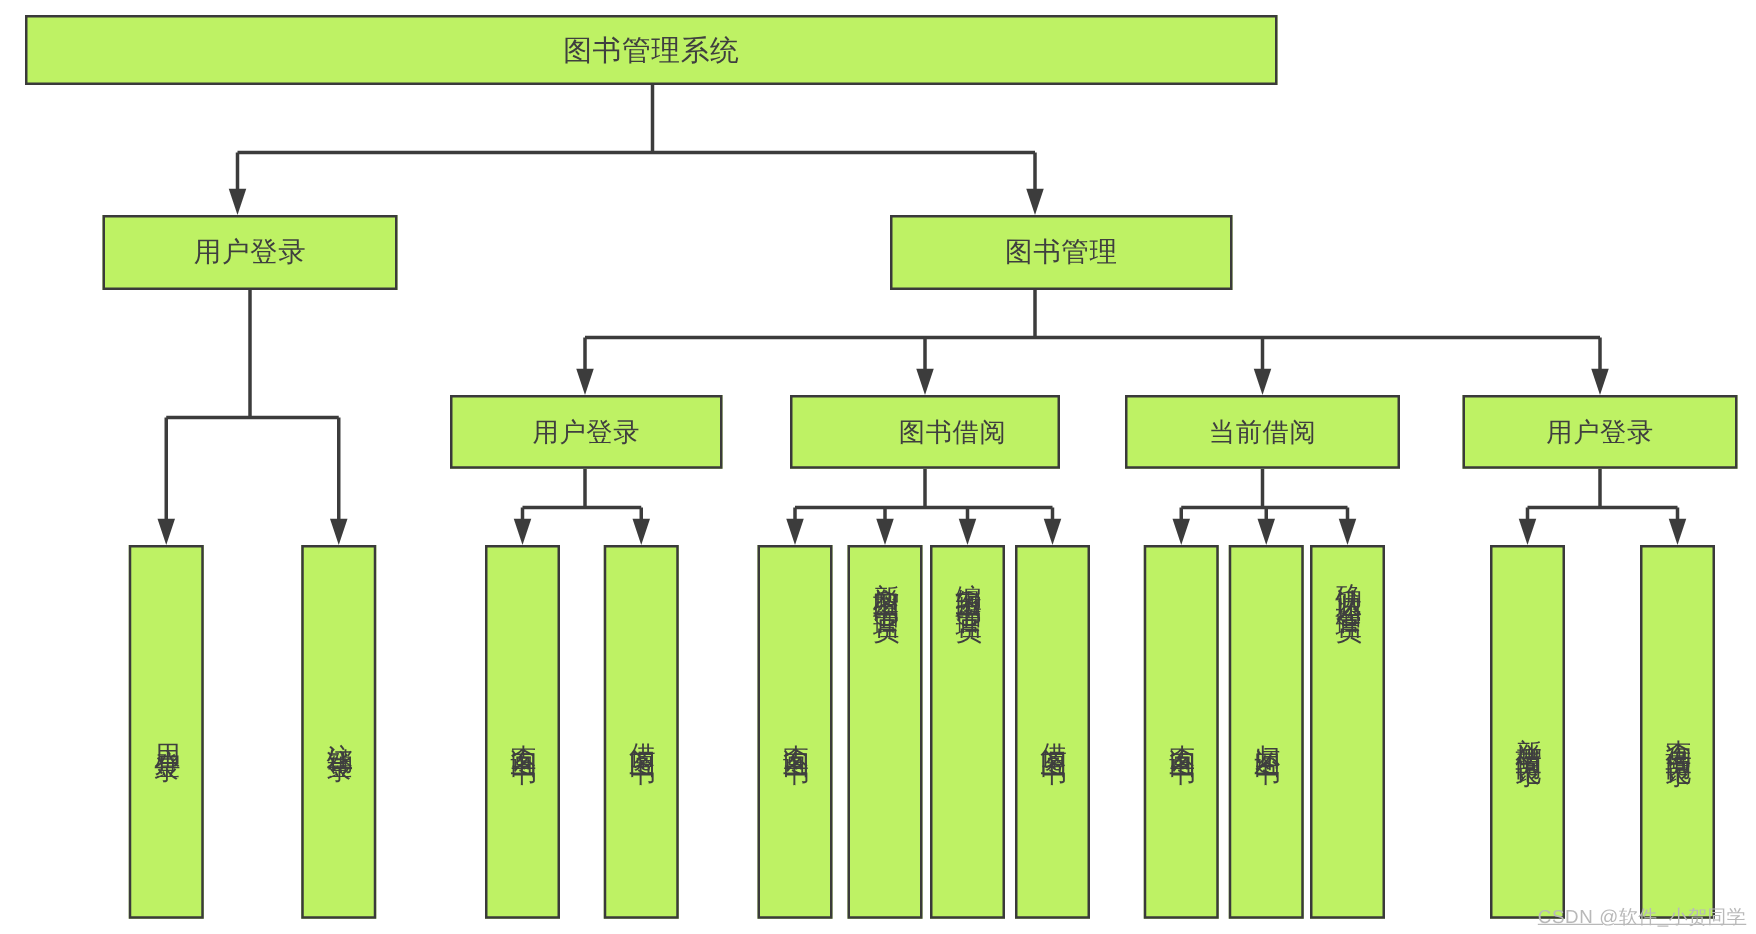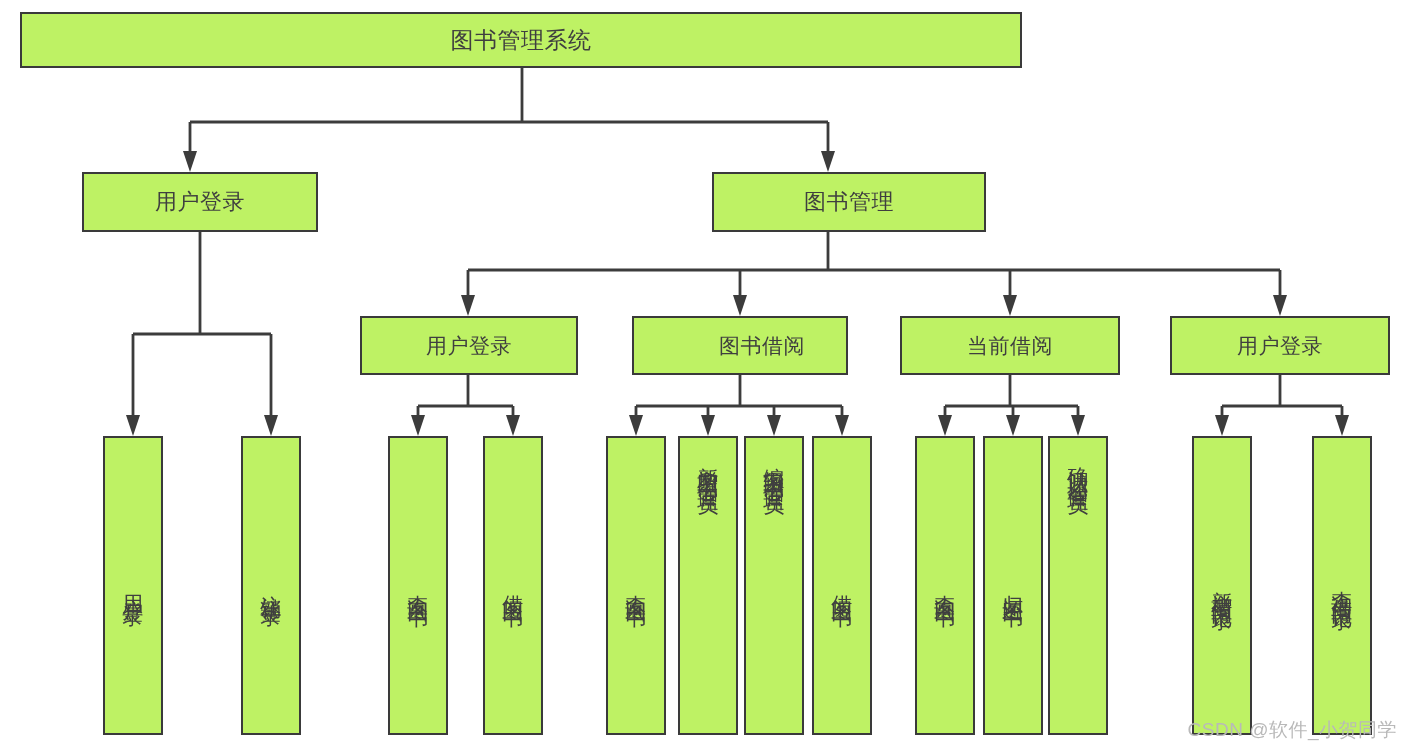--- a/index.html
+++ b/index.html
@@ -60,25 +60,26 @@
     text-orientation: upright;
     font-size: 21px;
     line-height: 1.32;
     letter-spacing: 4px;
     white-space: nowrap;
   }
   #watermark {
     position: absolute;
     right: 8px;
     bottom: 4px;
-    font-size: 19px;
+    font-size: 15px;
     color: #b9b9b9;
     letter-spacing: 0.5px;
     z-index: 5;
     white-space: nowrap;
+    text-decoration: underline;
   }
 </style>
 </head>
 <body>
 
 <div id="canvas">
 
   <svg id="edges" viewBox="0 0 1405 747" xmlns="http://www.w3.org/2000/svg">
       <line x1="522" y1="68" x2="522" y2="122" stroke="#3c3c3c" stroke-width="2.8"></line>
       <line x1="190" y1="122" x2="828" y2="122" stroke="#3c3c3c" stroke-width="2.8"></line>

